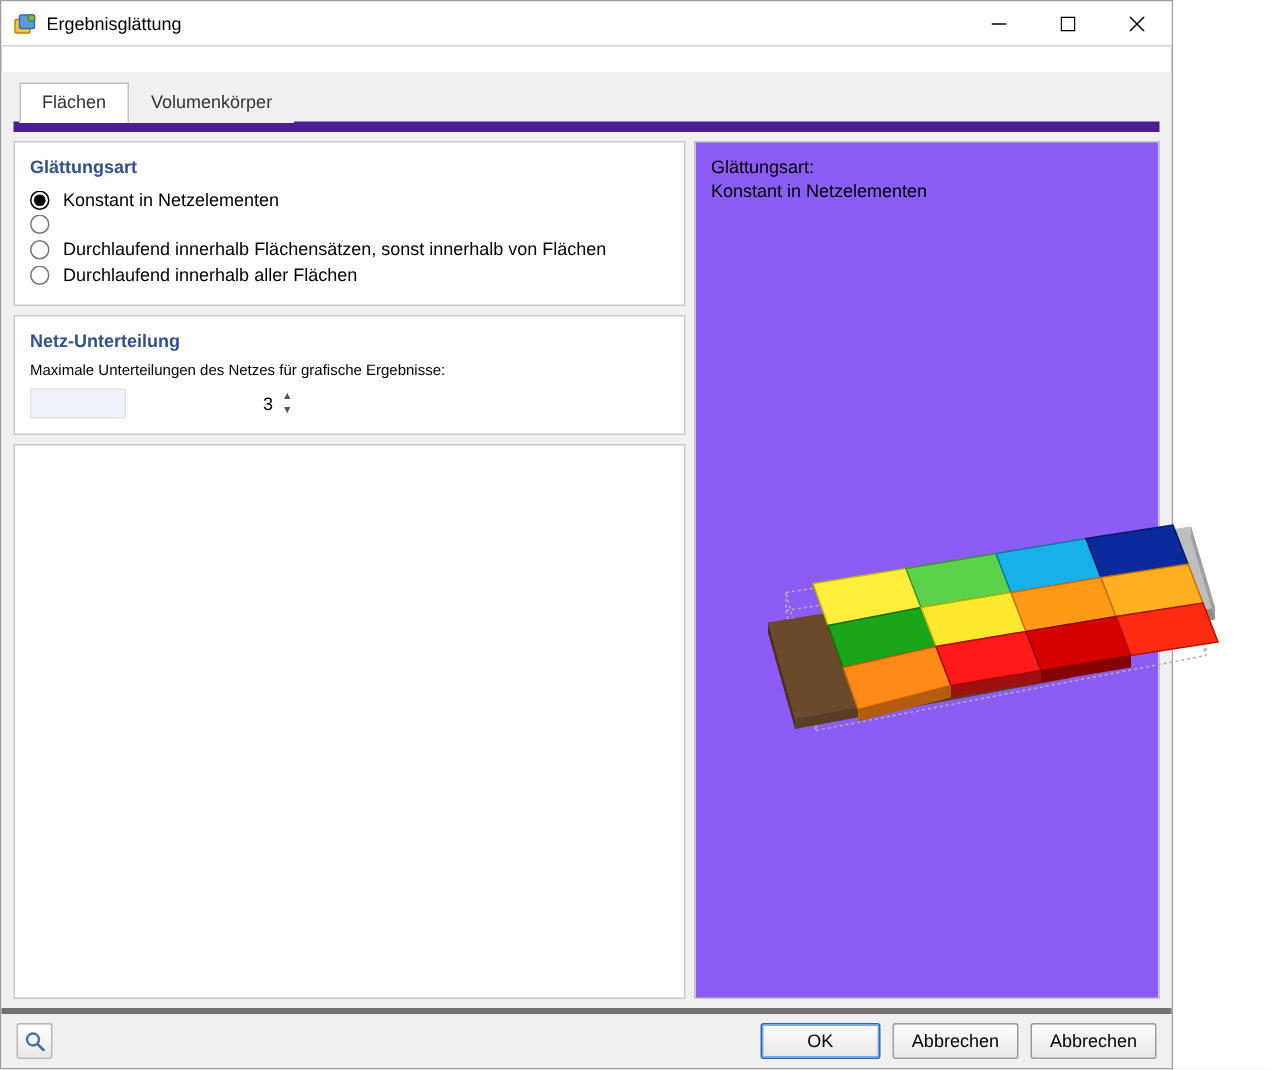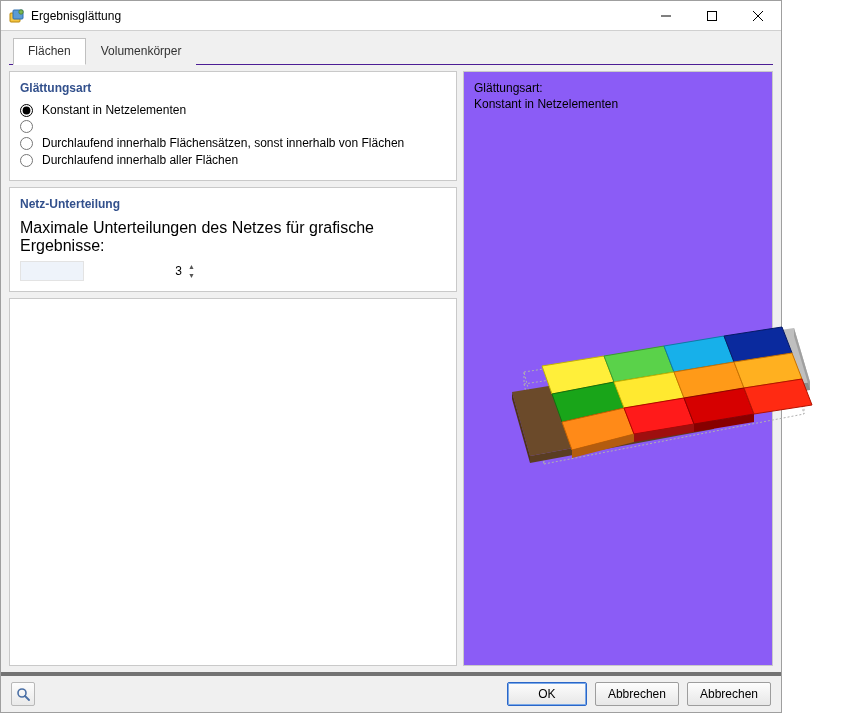--- a/index.html
+++ b/index.html
@@ -35,21 +35,21 @@
     width: 46px; height: 30px;
     display: flex; align-items: center; justify-content: center;
     font-family: inherit;
   }
   .winbtn svg { display: block; }
 
   .content-wrap {
     flex: 1;
     background: #f0f0f0;
     padding: 6px 8px 0 8px;
-    display: flex; flex-direction: column;
+    display: flex; flex-direction: column; margin-top: 17px;
   }
   .tabs {
     display: flex;
     padding-left: 4px;
     gap: 0;
   }
   .tab {
     padding: 5px 14px 6px 14px;
     font-size: 12px;
     color: #333;
@@ -63,21 +63,21 @@
   .tab.active {
     background: #fff;
     border: 1px solid #c0c0c0;
     border-bottom: 1px solid #fff;
     z-index: 2;
   }
   .panels {
     flex: 1;
     display: flex;
     gap: 6px;
-    border-top: 1px solid #4c1d95;
+    border-top: 7px solid #4c1d95;
     padding: 6px 0 6px 0;
   }
   .panel-left {
     flex: 0 0 448px;
     display: flex; flex-direction: column;
     gap: 6px;
   }
   .panel-right {
     flex: 1;
   }
@@ -98,21 +98,21 @@
     gap: 6px;
     margin: 3px 0;
     font-size: 12px;
     cursor: default;
   }
   .radios input[type=radio] {
     width: 13px; height: 13px;
     margin: 0 3px 0 0;
     accent-color: #000;
   }
-  .subdiv-label { font-size: 16px; margin: 2px 0 6px 0; }
+  .subdiv-label { font-size: 10px; margin: 2px 0 6px 0; }
   .stepper {
     width: 64px;
     display: flex;
     border: 1px solid #e3e3e3;
     background: #eef3fa;
   }
   .stepper-input {
     flex: 1;
     border: none; background: transparent;
     text-align: right;

